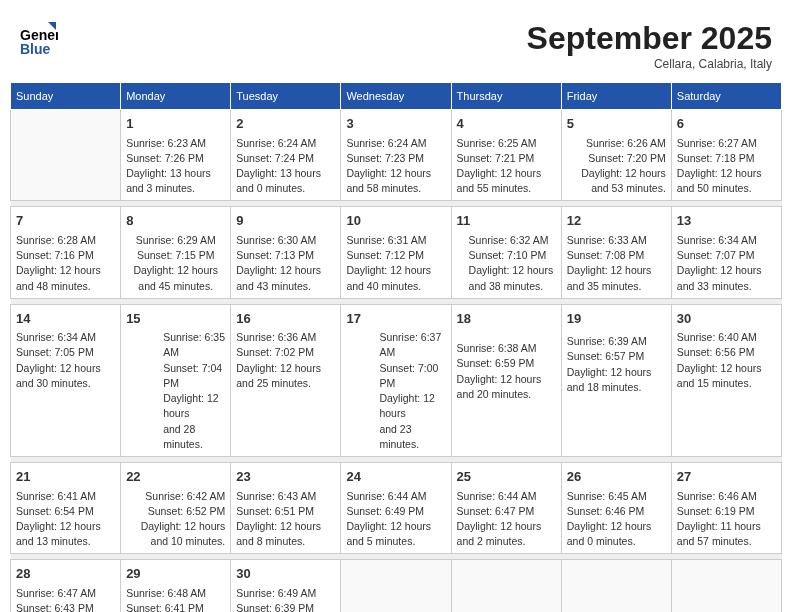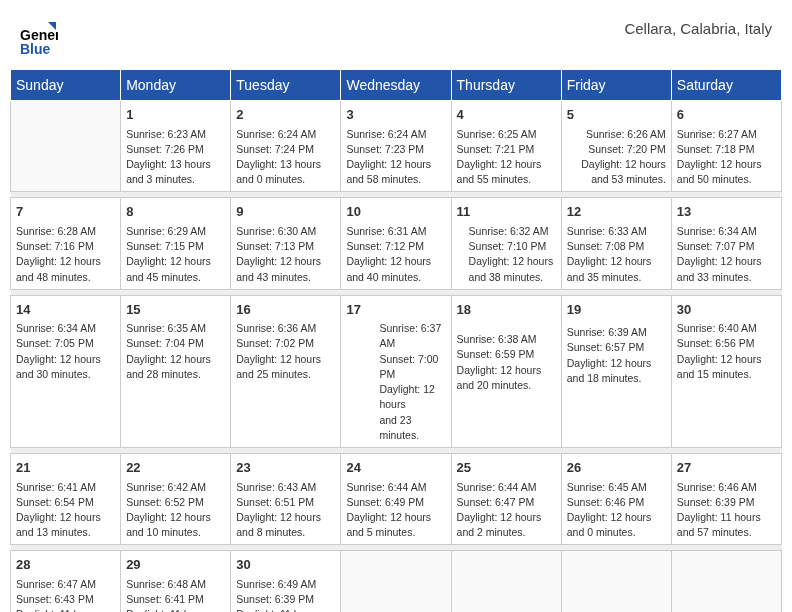--- a/index.html
+++ b/index.html
@@ -23,35 +23,35 @@
     }
     .title-area {
       text-align: right;
     }
     .month-title {
       font-size: 32px;
       font-weight: bold;
       color: #222;
     }
     .location {
-      font-size: 15px;
+      font-size: 12px;
       color: #444;
     }
     .calendar {
       width: 100%;
       border-collapse: collapse;
       margin-top: 6px;
       font-size: 11px;
     }
     .calendar th {
       background-color: #2255aa;
       color: #fff;
       padding: 7px 5px;
       text-align: left;
-      font-size: 14px;
+      font-size: 11px;
       font-weight: normal;
       border: 1px solid #fff;
     }
     .calendar td {
       vertical-align: top;
       padding: 4px 5px;
       border: 1px solid #ccc;
       width: calc(100% / 7);
       min-height: 80px;
       background: #fff;
@@ -78,20 +78,21 @@
 
 <div class="header">
   <div class="logo">
     <svg width="38" height="38" viewBox="0 0 38 38">
       <text x="0" y="20" font-size="14" font-weight="bold" fill="#000">General</text>
       <text x="0" y="34" font-size="14" font-weight="bold" fill="#2255aa">Blue</text>
       <polygon points="28,2 36,10 36,2" fill="#2255aa"></polygon>
     </svg>
   </div>
   <div class="title-area">
+    <div class="month-title">September 2025</div>
     <div class="location">Cellara, Calabria, Italy</div>
   </div>
 </div>
 
 <table class="calendar">
   <thead>
     <tr>
     <th>Sunday</th>
         <th>Monday</th>
         <th>Tuesday</th>
@@ -153,21 +154,21 @@
       <tr>
         <td>
           <span class="day-num">7</span>
           <div class="day-info" style="white-space: pre-line;">Sunrise: 6:28 AM
 Sunset: 7:16 PM
 Daylight: 12 hours
 and 48 minutes.</div>
         </td>
         <td>
           <span class="day-num">8</span>
-          <div class="day-info" style="white-space: pre-line;">Sunrise: 6:29 AM
+          <div class="day-info" style="white-space: pre-line; text-align: center;">Sunrise: 6:29 AM
 Sunset: 7:15 PM
 Daylight: 12 hours
 and 45 minutes.</div>
         </td>
         <td>
           <span class="day-num">9</span>
           <div class="day-info" style="white-space: pre-line;">Sunrise: 6:30 AM
 Sunset: 7:13 PM
 Daylight: 12 hours
 and 43 minutes.</div>
@@ -207,21 +208,21 @@
       <tr>
         <td>
           <span class="day-num">14</span>
           <div class="day-info" style="white-space: pre-line;">Sunrise: 6:34 AM
 Sunset: 7:05 PM
 Daylight: 12 hours
 and 30 minutes.</div>
         </td>
         <td>
           <span class="day-num">15</span>
-          <div class="day-info" style="white-space: pre-line;">Sunrise: 6:35 AM
+          <div class="day-info" style="white-space: pre-line; margin-left: 37px;">Sunrise: 6:35 AM
 Sunset: 7:04 PM
 Daylight: 12 hours
 and 28 minutes.</div>
         </td>
         <td>
           <span class="day-num">16</span>
           <div class="day-info" style="white-space: pre-line;">Sunrise: 6:36 AM
 Sunset: 7:02 PM
 Daylight: 12 hours
 and 25 minutes.</div>
@@ -261,21 +262,21 @@
       <tr>
         <td>
           <span class="day-num">21</span>
           <div class="day-info" style="white-space: pre-line;">Sunrise: 6:41 AM
 Sunset: 6:54 PM
 Daylight: 12 hours
 and 13 minutes.</div>
         </td>
         <td>
           <span class="day-num">22</span>
-          <div class="day-info" style="white-space: pre-line;">Sunrise: 6:42 AM
+          <div class="day-info" style="white-space: pre-line; text-align: right;">Sunrise: 6:42 AM
 Sunset: 6:52 PM
 Daylight: 12 hours
 and 10 minutes.</div>
         </td>
         <td>
           <span class="day-num">23</span>
           <div class="day-info" style="white-space: pre-line;">Sunrise: 6:43 AM
 Sunset: 6:51 PM
 Daylight: 12 hours
 and 8 minutes.</div>
@@ -297,21 +298,21 @@
         <td>
           <span class="day-num">26</span>
           <div class="day-info" style="white-space: pre-line;">Sunrise: 6:45 AM
 Sunset: 6:46 PM
 Daylight: 12 hours
 and 0 minutes.</div>
         </td>
         <td>
           <span class="day-num">27</span>
           <div class="day-info" style="white-space: pre-line;">Sunrise: 6:46 AM
-Sunset: 6:39 PM
+Sunset: 6:19 PM
 Daylight: 11 hours
 and 57 minutes.</div>
         </td>
       </tr>
       <tr>
         <td colspan="7" style="height: 6px; background-color: rgb(238, 238, 238); padding: 0px; border: none;"></td>
       </tr>
       <tr>
         <td>
           <span class="day-num">28</span>

